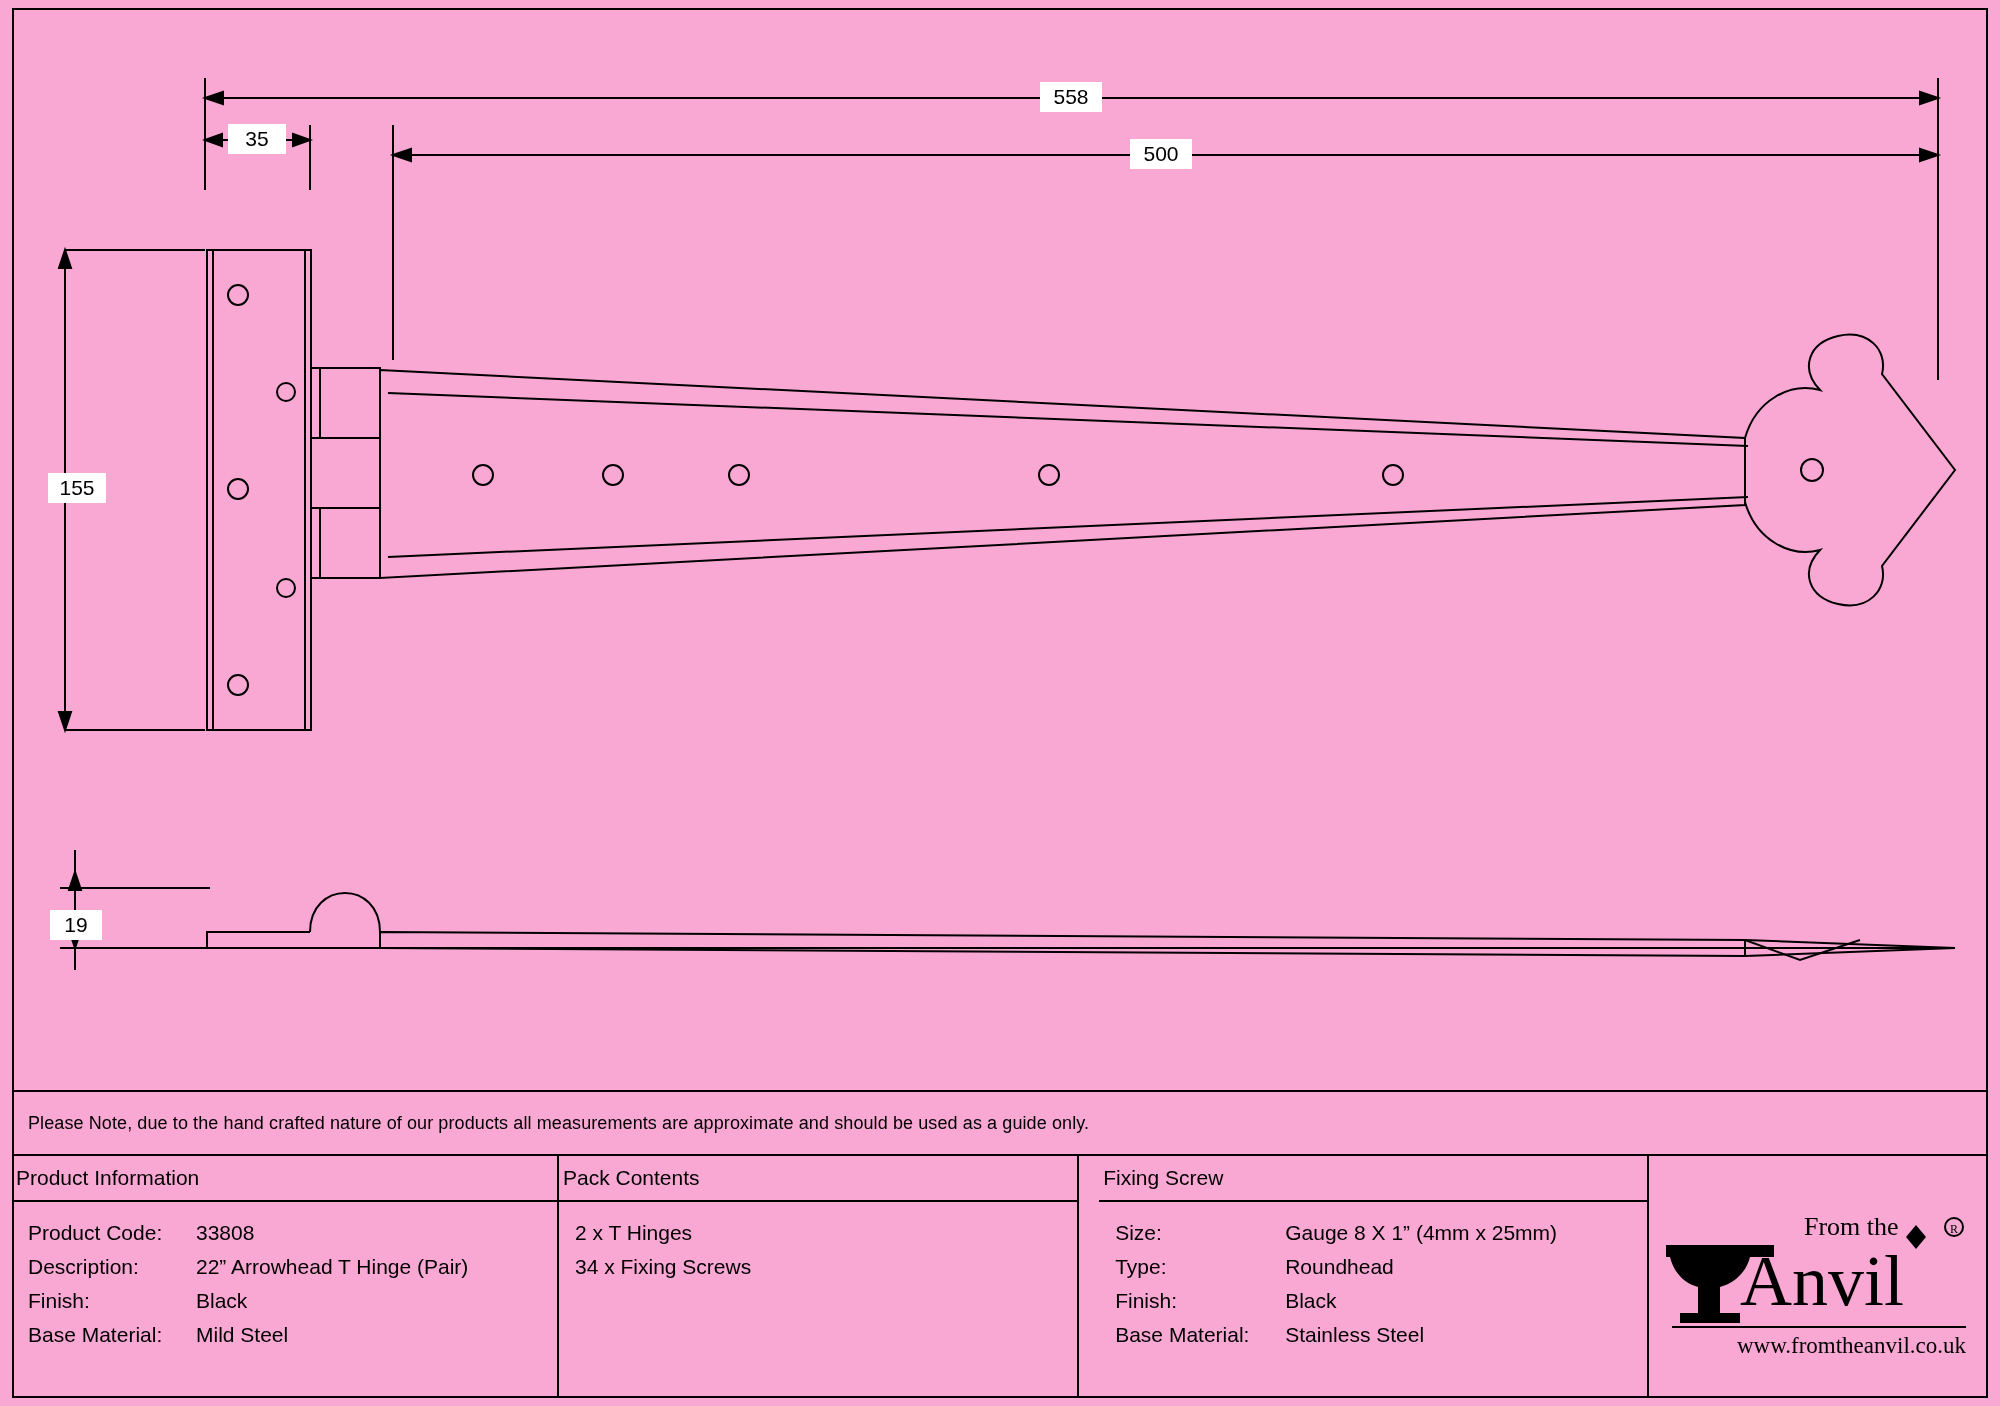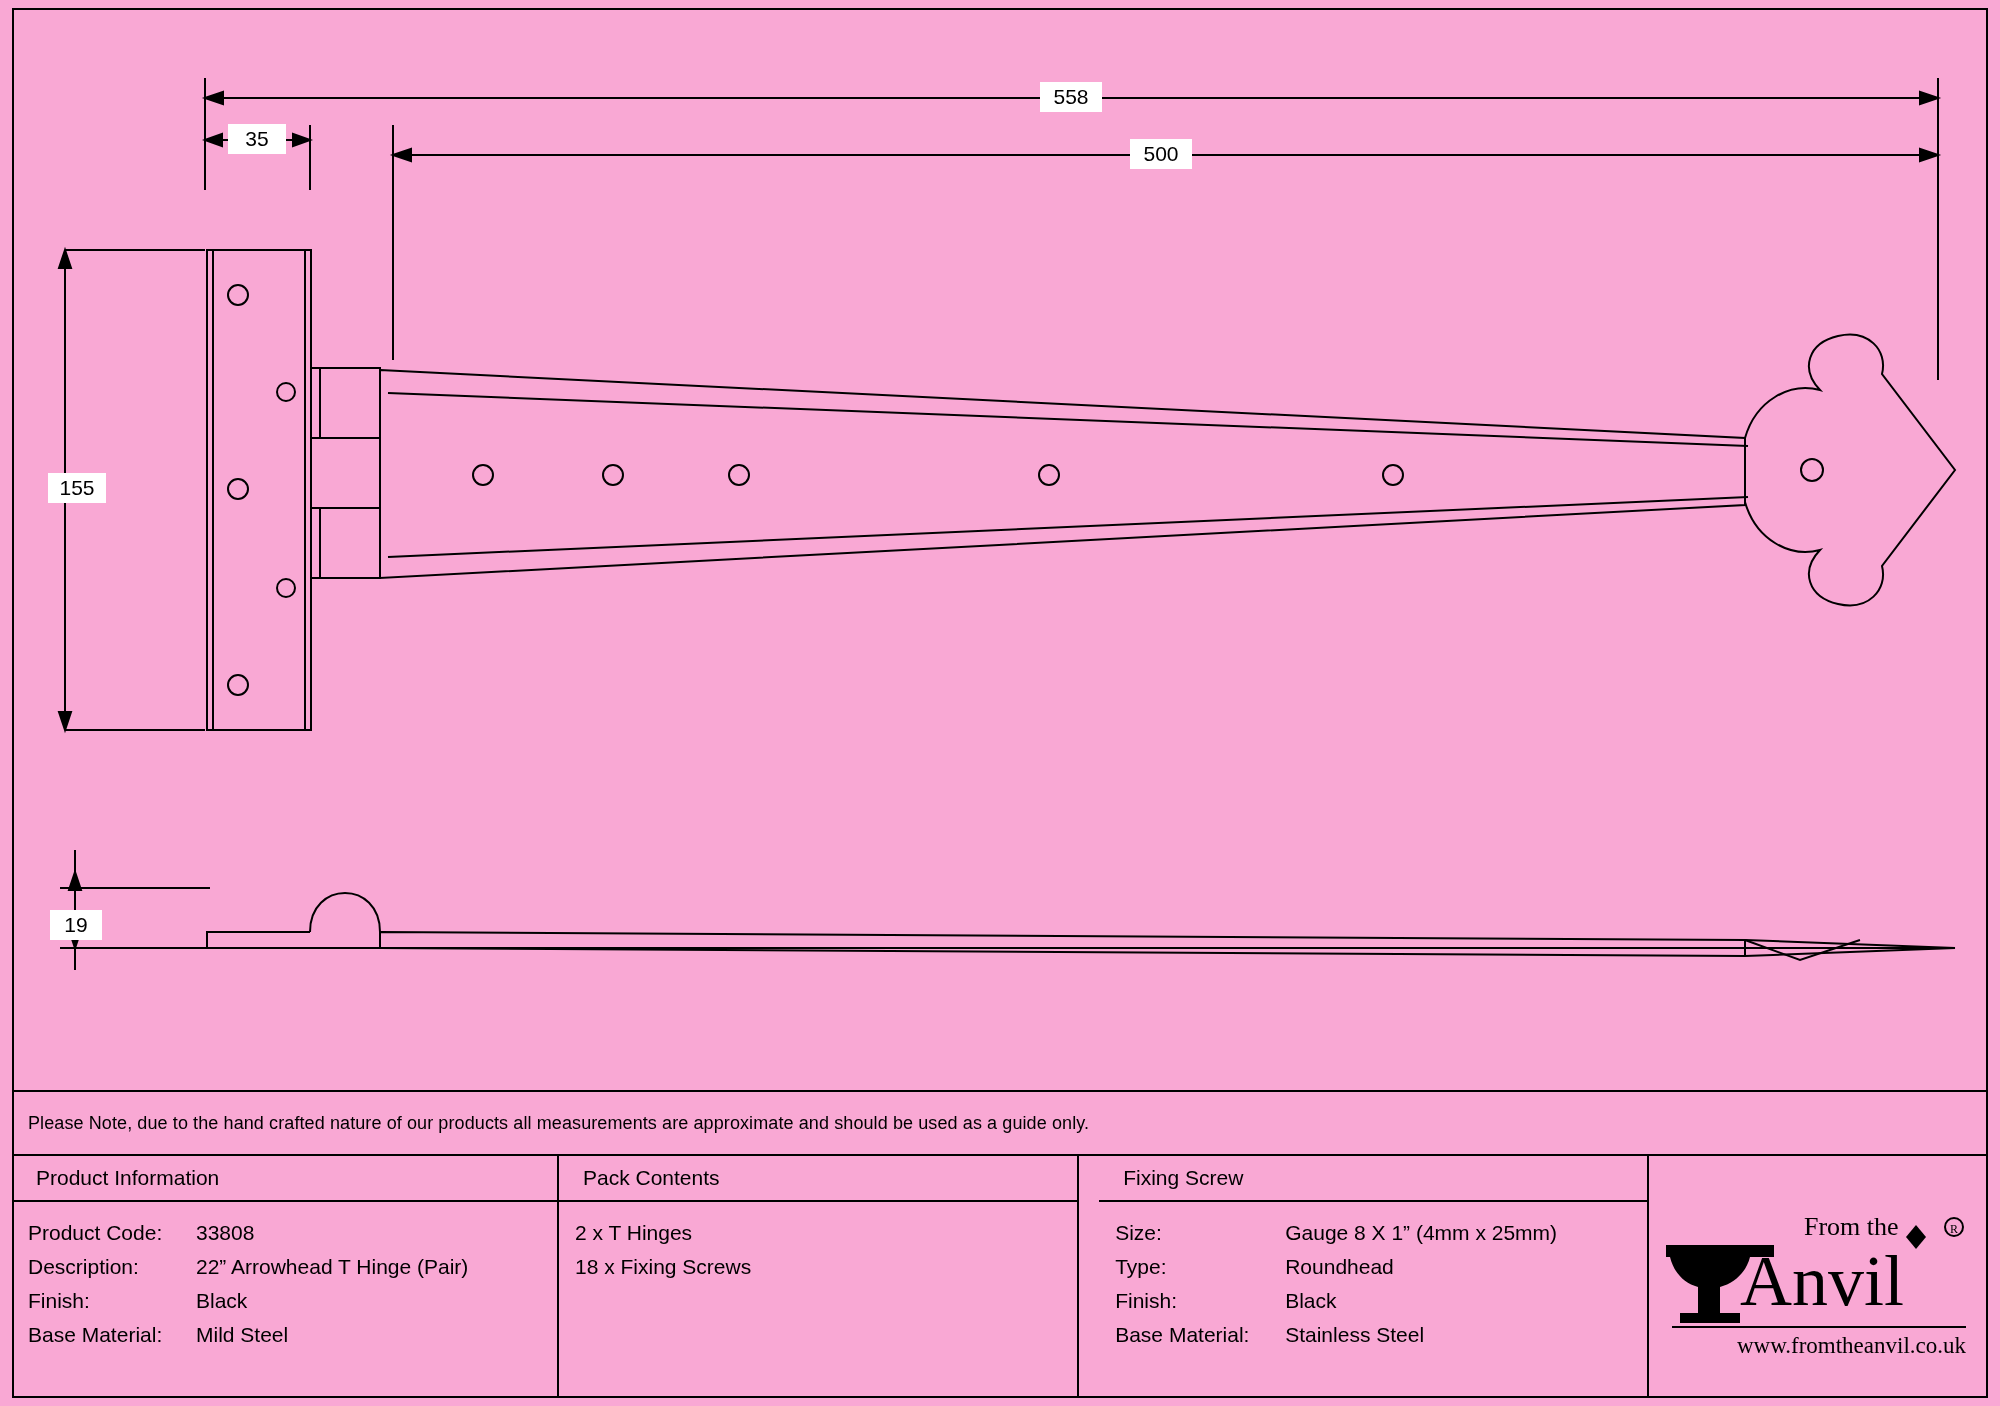--- a/index.html
+++ b/index.html
@@ -74,21 +74,21 @@
   .col:last-child { border-right: none; }
   .col-a { width: 552px; }
   .col-b { width: 525px; }
   .col-c { width: 555px; margin-left: 20px; }
   .col-d { width: 342px; }
   .col-head {
     height: 46px;
     border-bottom: 2px solid #000;
     display: flex;
     align-items: center;
-    padding-left: 24px;
+    padding-left: 4px;
     font-size: 21px;
     box-sizing: border-box;
   }
   .col-body {
     padding: 14px 0 0 16px;
     font-size: 21px;
     line-height: 34px;
   }
   .kv {
     display: flex;
@@ -234,21 +234,21 @@
           <span class="k">Base Material:</span>
           <span class="v">Mild Steel</span>
         </div>
       </div>
     </div>
 
     <div class="col col-b">
       <div class="col-head">Pack Contents</div>
       <div class="col-body">
         <div class="plain-line">2 x T Hinges</div>
-        <div class="plain-line">18 x Fixing Screws</div>
+        <div class="plain-line">34 x Fixing Screws</div>
       </div>
     </div>
 
     <div class="col col-c">
       <div class="col-head">Fixing Screw</div>
       <div class="col-body">
         <div class="kv kv-c">
           <span class="k">Size:</span>
           <span class="v">Gauge 8 X 1” (4mm x 25mm)</span>
         </div>

